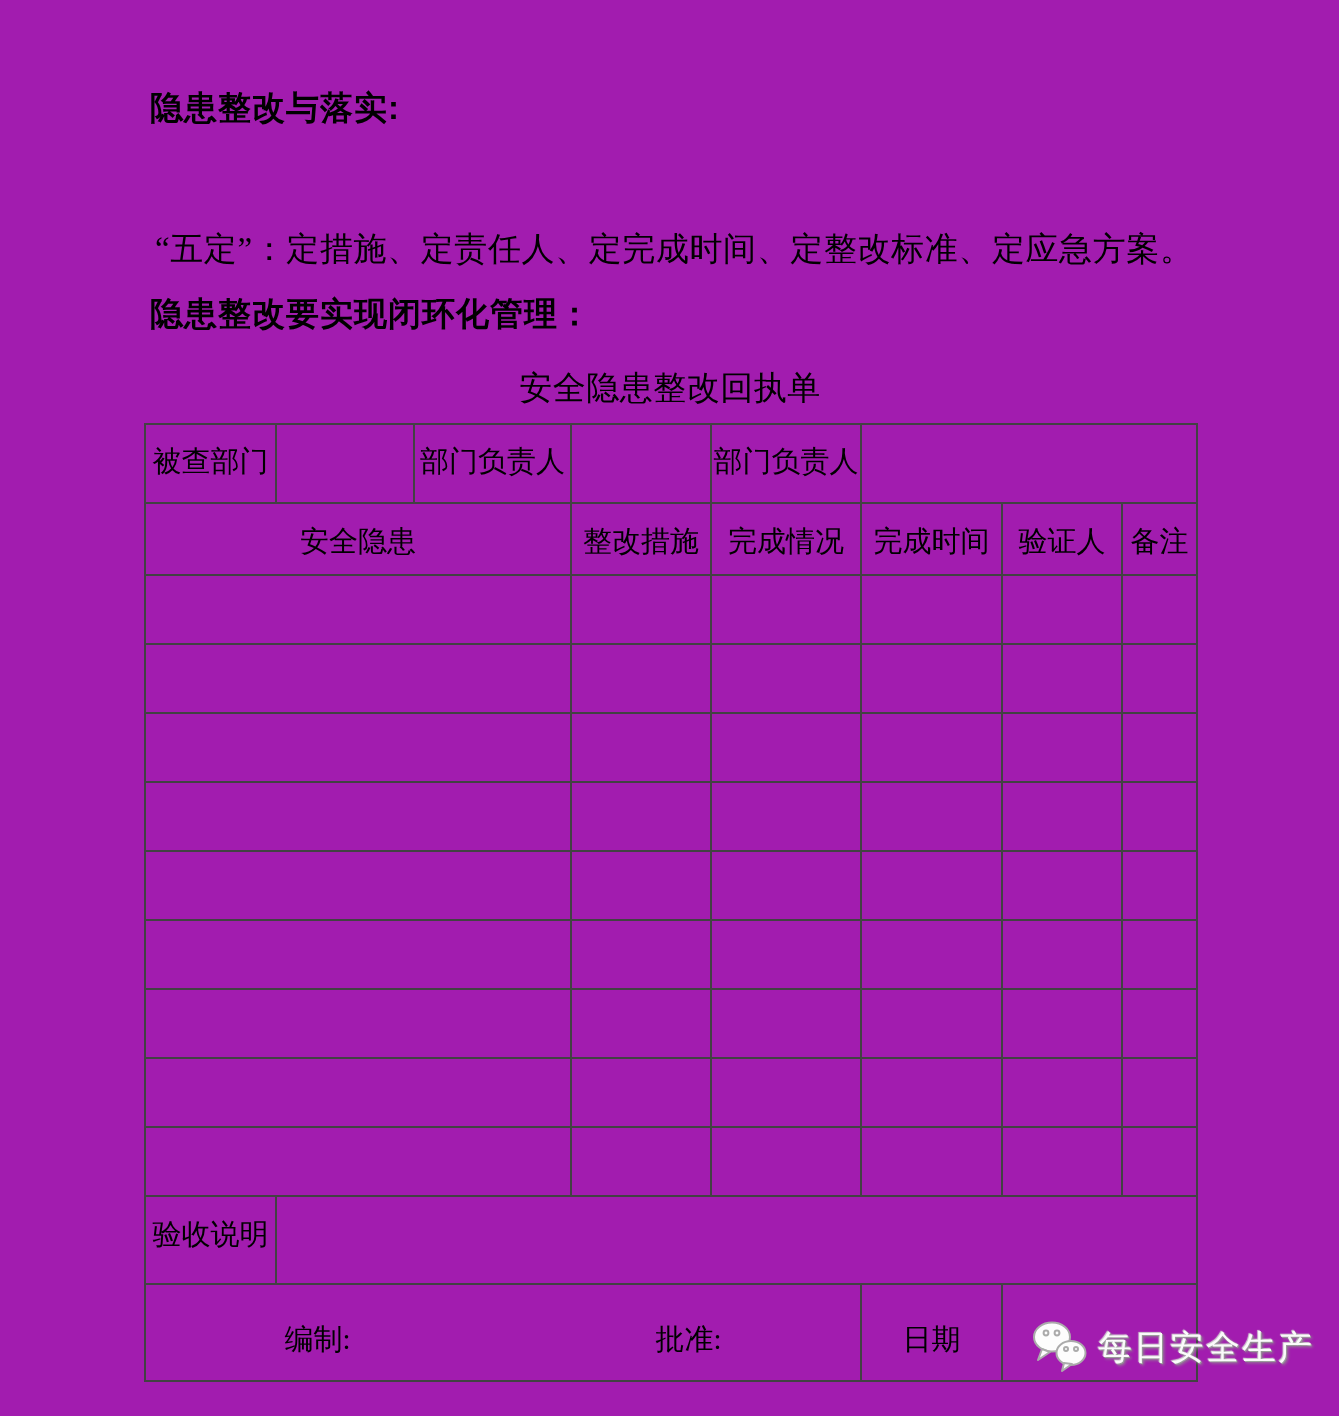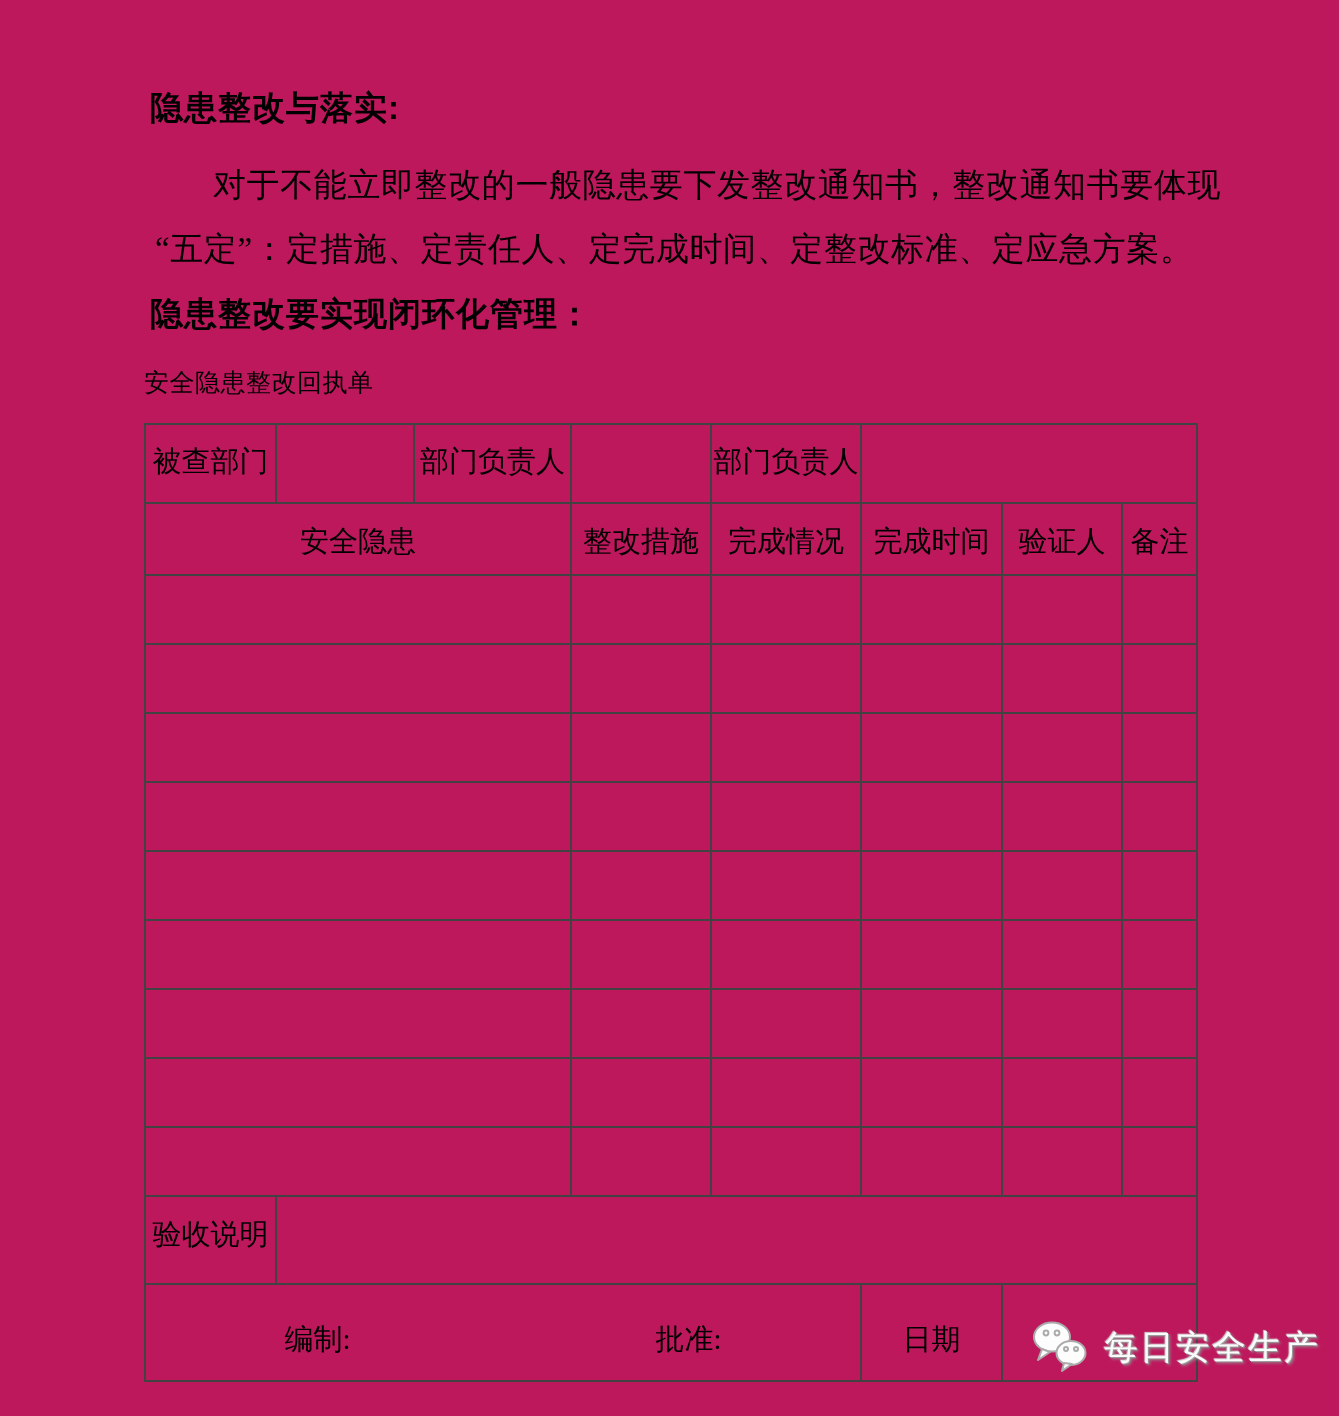--- a/index.html
+++ b/index.html
@@ -1,19 +1,19 @@
 <!DOCTYPE html>
 <html><head>
 <meta charset="utf-8">
 <style>
   html,body{margin:0;padding:0;background:#ffffff;}
   .page{
     position:relative;
     width:1339px;height:1416px;
-    background:#be185d;
+    background:#a21caf;
     overflow:hidden;
     font-family:"Liberation Serif","DejaVu Serif",serif;
     color:#000;
   }
   .heading{
     position:absolute;left:150px;
     font-family:"Liberation Sans","DejaVu Sans",sans-serif;
     font-weight:700;font-size:33px;line-height:1.1;
     color:#000;letter-spacing:1px;white-space:nowrap;
   }
@@ -21,21 +21,21 @@
   .h2{top:296px;}
   .pline{
     position:absolute;
     font-size:33px;line-height:1.15;letter-spacing:0.6px;
     white-space:nowrap;color:#000;
   }
   .pline1{left:213px;top:167px;}
   .pline2{left:155px;top:231px;}
   .table-title{
     position:absolute;left:144px;top:366px;width:1052px;
-    font-size:25px;letter-spacing:0.5px;color:#000;
+    text-align:center;font-size:33px;letter-spacing:0.5px;color:#000;
   }
   table.form{
     position:absolute;left:144px;top:423px;
     width:1052px;
     border-collapse:collapse;table-layout:fixed;
     font-size:29px;color:#000;
   }
   table.form td{
     border:2px solid #424242;
     padding:0;margin:0;
@@ -48,38 +48,37 @@
   tr.r-head td{padding-bottom:12px;}
   tr.r-body{height:69px;}
   tr.r-accept{height:88px;}
   tr.r-accept td{padding-bottom:28px;}
   tr.r-foot{height:97px;}
   tr.r-foot td{padding-bottom:20px;}
   td.footcell{text-align:left;padding-left:8px;border-radius:17px;}
   .approved{margin-left:305px;}
   .watermark{
     position:absolute;left:1030px;top:1318px;
-    display:flex;align-items:center;gap:12px;
+    display:flex;align-items:center;gap:6px;
     z-index:5;pointer-events:none;
   }
   .watermark .wm-text{
     font-family:"Liberation Sans","DejaVu Sans",sans-serif;
     font-size:34px;letter-spacing:2px;white-space:nowrap;
     color:#fbfbfb;
     text-shadow:2px 2px 3px #8f8f8f, 1px 1px 0 #ababab, -1px -1px 1px #d6d6d6;
   }
 </style>
 </head>
 <body>
 
 <div class="page">
 
   <div class="heading h1">隐患整改与落实:</div>
 
-  <div class="pline pline1">对于不能立即整改的一般隐患要下发整改通知书，整改通知书要体现</div>
   <div class="pline pline2">“五定”：定措施、定责任人、定完成时间、定整改标准、定应急方案。</div>
 
   <div class="heading h2">隐患整改要实现闭环化管理：</div>
 
   <div class="table-title">安全隐患整改回执单</div>
 
   <table class="form">
     <colgroup>
       <col style="width:131px">
         <col style="width:138px">

